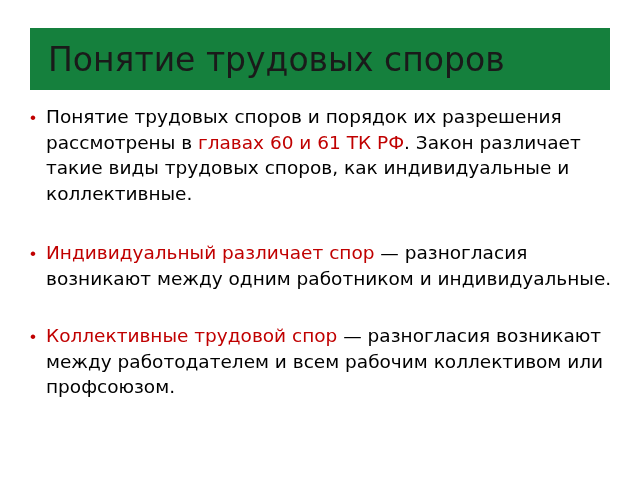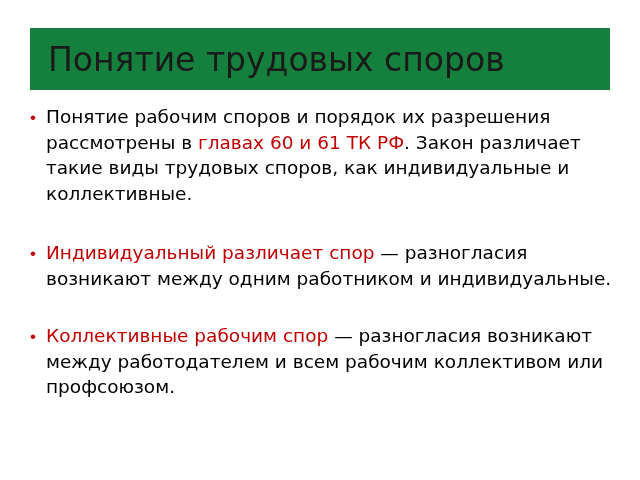--- a/index.html
+++ b/index.html
@@ -82,32 +82,32 @@
 
   <div class="title-band">
     <div class="title-text">Понятие трудовых споров</div>
   </div>
 
   <div class="body-area">
 
     <div class="bullet-row gap-1 para-1">
       <div class="bullet-mark">•</div>
       <div class="bullet-text">
-        <span>Понятие рабочим споров и порядок их разрешения рассмотрены в </span><span class="hl">главах 60 и 61 ТК РФ</span><span>. Закон различает такие виды трудовых споров, как индивидуальные и коллективные.</span>
+        <span>Понятие трудовых споров и порядок их разрешения рассмотрены в </span><span class="hl">главах 60 и 61 ТК РФ</span><span>. Закон различает такие виды трудовых споров, как индивидуальные и коллективные.</span>
       </div>
     </div>
 
     <div class="bullet-row gap-2 para-2">
       <div class="bullet-mark">•</div>
       <div class="bullet-text">
         <span class="hl">Индивидуальный различает спор</span><span> — разногласия возникают между одним работником и индивидуальные.</span>
       </div>
     </div>
 
     <div class="bullet-row para-3">
       <div class="bullet-mark">•</div>
       <div class="bullet-text">
-        <span class="hl">Коллективные рабочим спор</span><span> — разногласия возникают между работодателем и всем рабочим коллективом или профсоюзом.</span>
+        <span class="hl">Коллективные трудовой спор</span><span> — разногласия возникают между работодателем и всем рабочим коллективом или профсоюзом.</span>
       </div>
     </div>
 
   </div>
 </div>
 
 </body></html>

